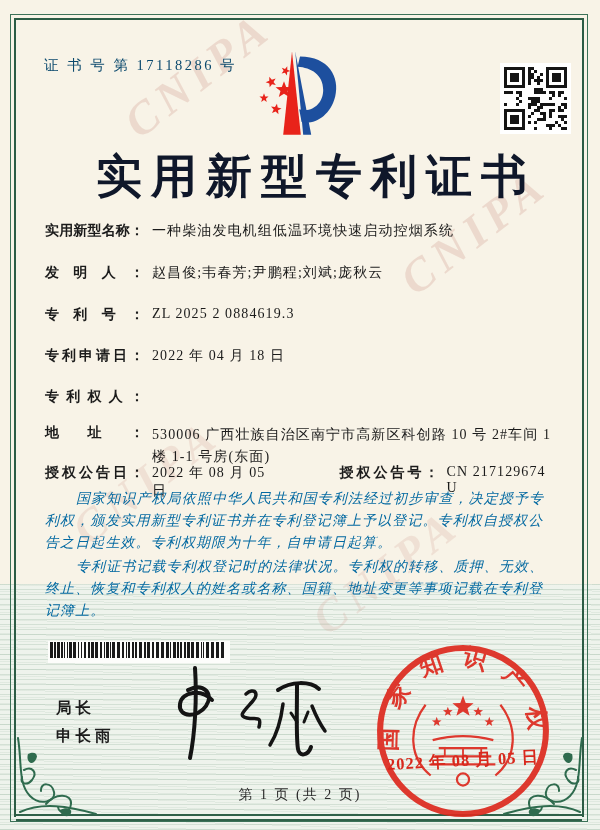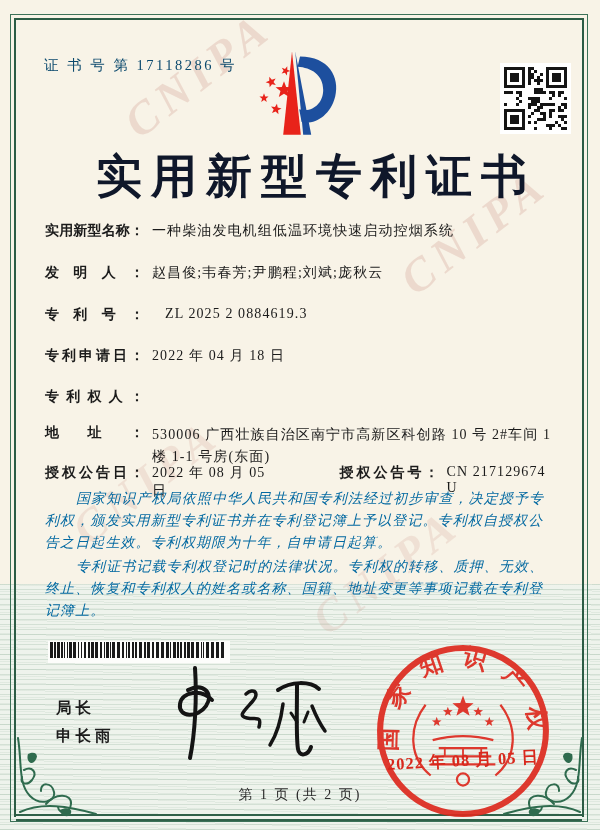--- a/index.html
+++ b/index.html
@@ -314,21 +314,21 @@
   <div class="abs title">实用新型专利证书</div>
 
   <div class="abs frow" style="top:222px;">
     <span class="flabel">实用新型名称：</span>
     <span class="fval">一种柴油发电机组低温环境快速启动控烟系统</span>
   </div>
   <div class="abs frow" style="top:264px;">
     <span class="flabel">发明人：</span>
     <span class="fval">赵昌俊;韦春芳;尹鹏程;刘斌;庞秋云</span>
   </div>
-  <div class="abs frow" style="top:306px;gap:13px;">
+  <div class="abs frow" style="top:306px;">
     <span class="flabel">专利号：</span>
     <span class="fval">ZL 2025 2 0884619.3</span>
   </div>
   <div class="abs frow" style="top:347px;">
     <span class="flabel">专利申请日：</span>
     <span class="fval">2022 年 04 月 18 日</span>
   </div>
   <div class="abs frow" style="top:388px;">
     <span class="flabel">专利权人：</span>
   </div>

